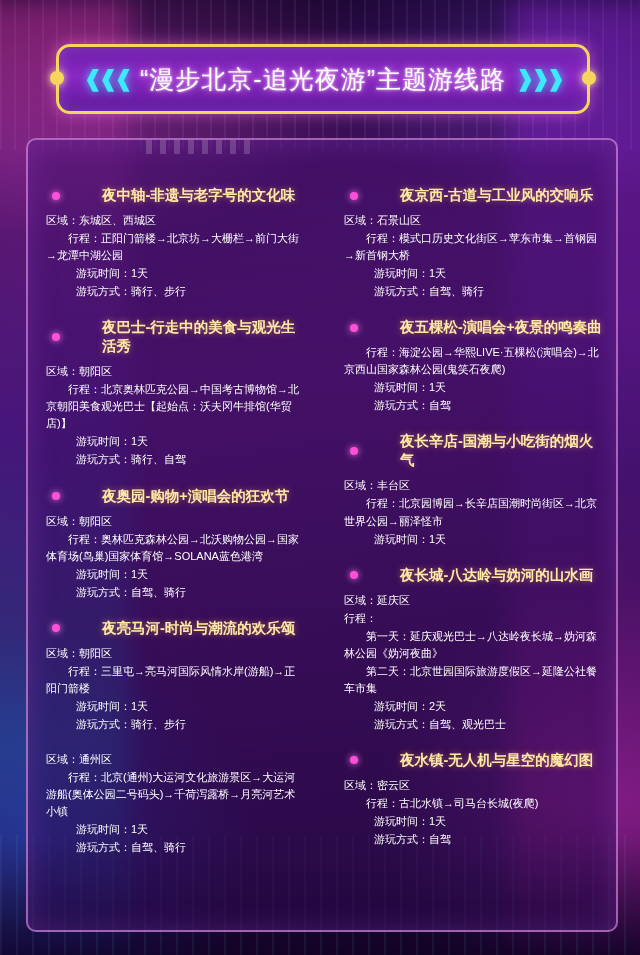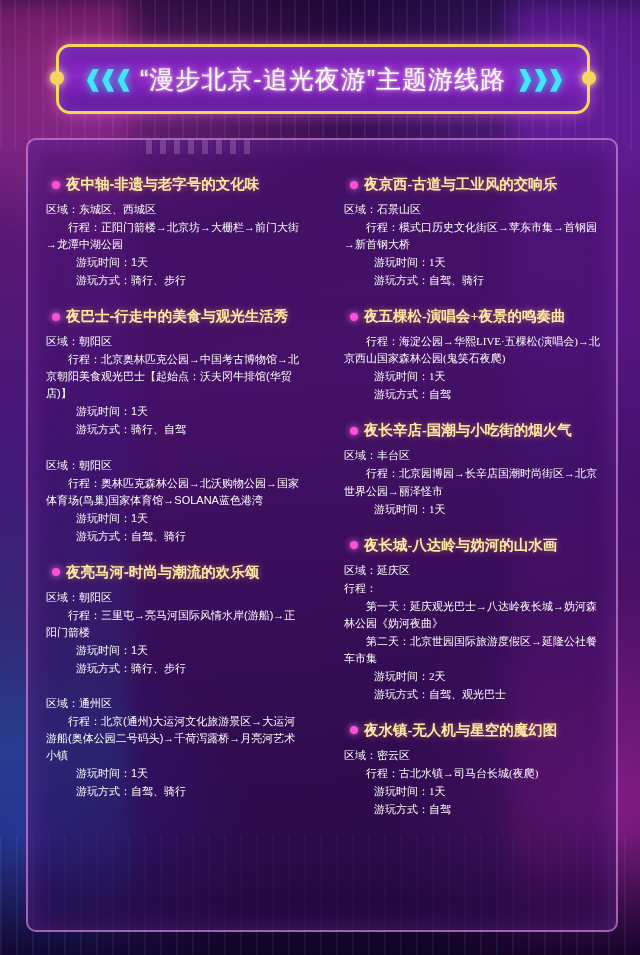--- a/index.html
+++ b/index.html
@@ -133,33 +133,34 @@
   .columns {
     position: relative;
     display: flex;
     padding: 30px 0 0 0;
   }
   .col {
     width: 294px;
     box-sizing: border-box;
     padding: 0 16px 0 18px;
   }
-  .col-right { padding-left: 22px; padding-right: 12px; font-family: Liberation Serif, serif; }
+  .col-right { padding-left: 22px; padding-right: 12px; }
 
   .route {
     margin-bottom: 18px;
   }
   .route-title {
     display: flex;
     align-items: center;
     color: #ffe9a6;
     font-size: 14.5px;
     font-weight: bold;
-    margin: 5px 0 7px 6px;
+    margin: 16px 0 7px 6px;
     text-shadow: 0 0 6px rgba(255,180,80,0.5);
+    gap: 36px;
   }
   .dot {
     display: inline-block;
     width: 8px; height: 8px;
     border-radius: 50%;
     background: #ff4fd8;
     box-shadow: 0 0 7px #ff7ae6;
     margin-right: 6px;
     flex: 0 0 auto;
   }
@@ -215,20 +216,24 @@
             <span class="dot"></span>
             <span>夜巴士-行走中的美食与观光生活秀</span>
           </div>
           <p class="route-line">区域：朝阳区</p>
           <p class="route-line indent">行程：北京奥林匹克公园→中国考古博物馆→北京朝阳美食观光巴士【起始点：沃夫冈牛排馆(华贸店)】</p>
           <p class="route-line indent2">游玩时间：1天</p>
           <p class="route-line indent2">游玩方式：骑行、自驾</p>
         </div>
 
         <div class="route">
+          <div class="route-title">
+            <span class="dot"></span>
+            <span>夜奥园-购物+演唱会的狂欢节</span>
+          </div>
           <p class="route-line">区域：朝阳区</p>
           <p class="route-line indent">行程：奥林匹克森林公园→北沃购物公园→国家体育场(鸟巢)国家体育馆→SOLANA蓝色港湾</p>
           <p class="route-line indent2">游玩时间：1天</p>
           <p class="route-line indent2">游玩方式：自驾、骑行</p>
         </div>
 
         <div class="route">
           <div class="route-title">
             <span class="dot"></span>
             <span>夜亮马河-时尚与潮流的欢乐颂</span>

